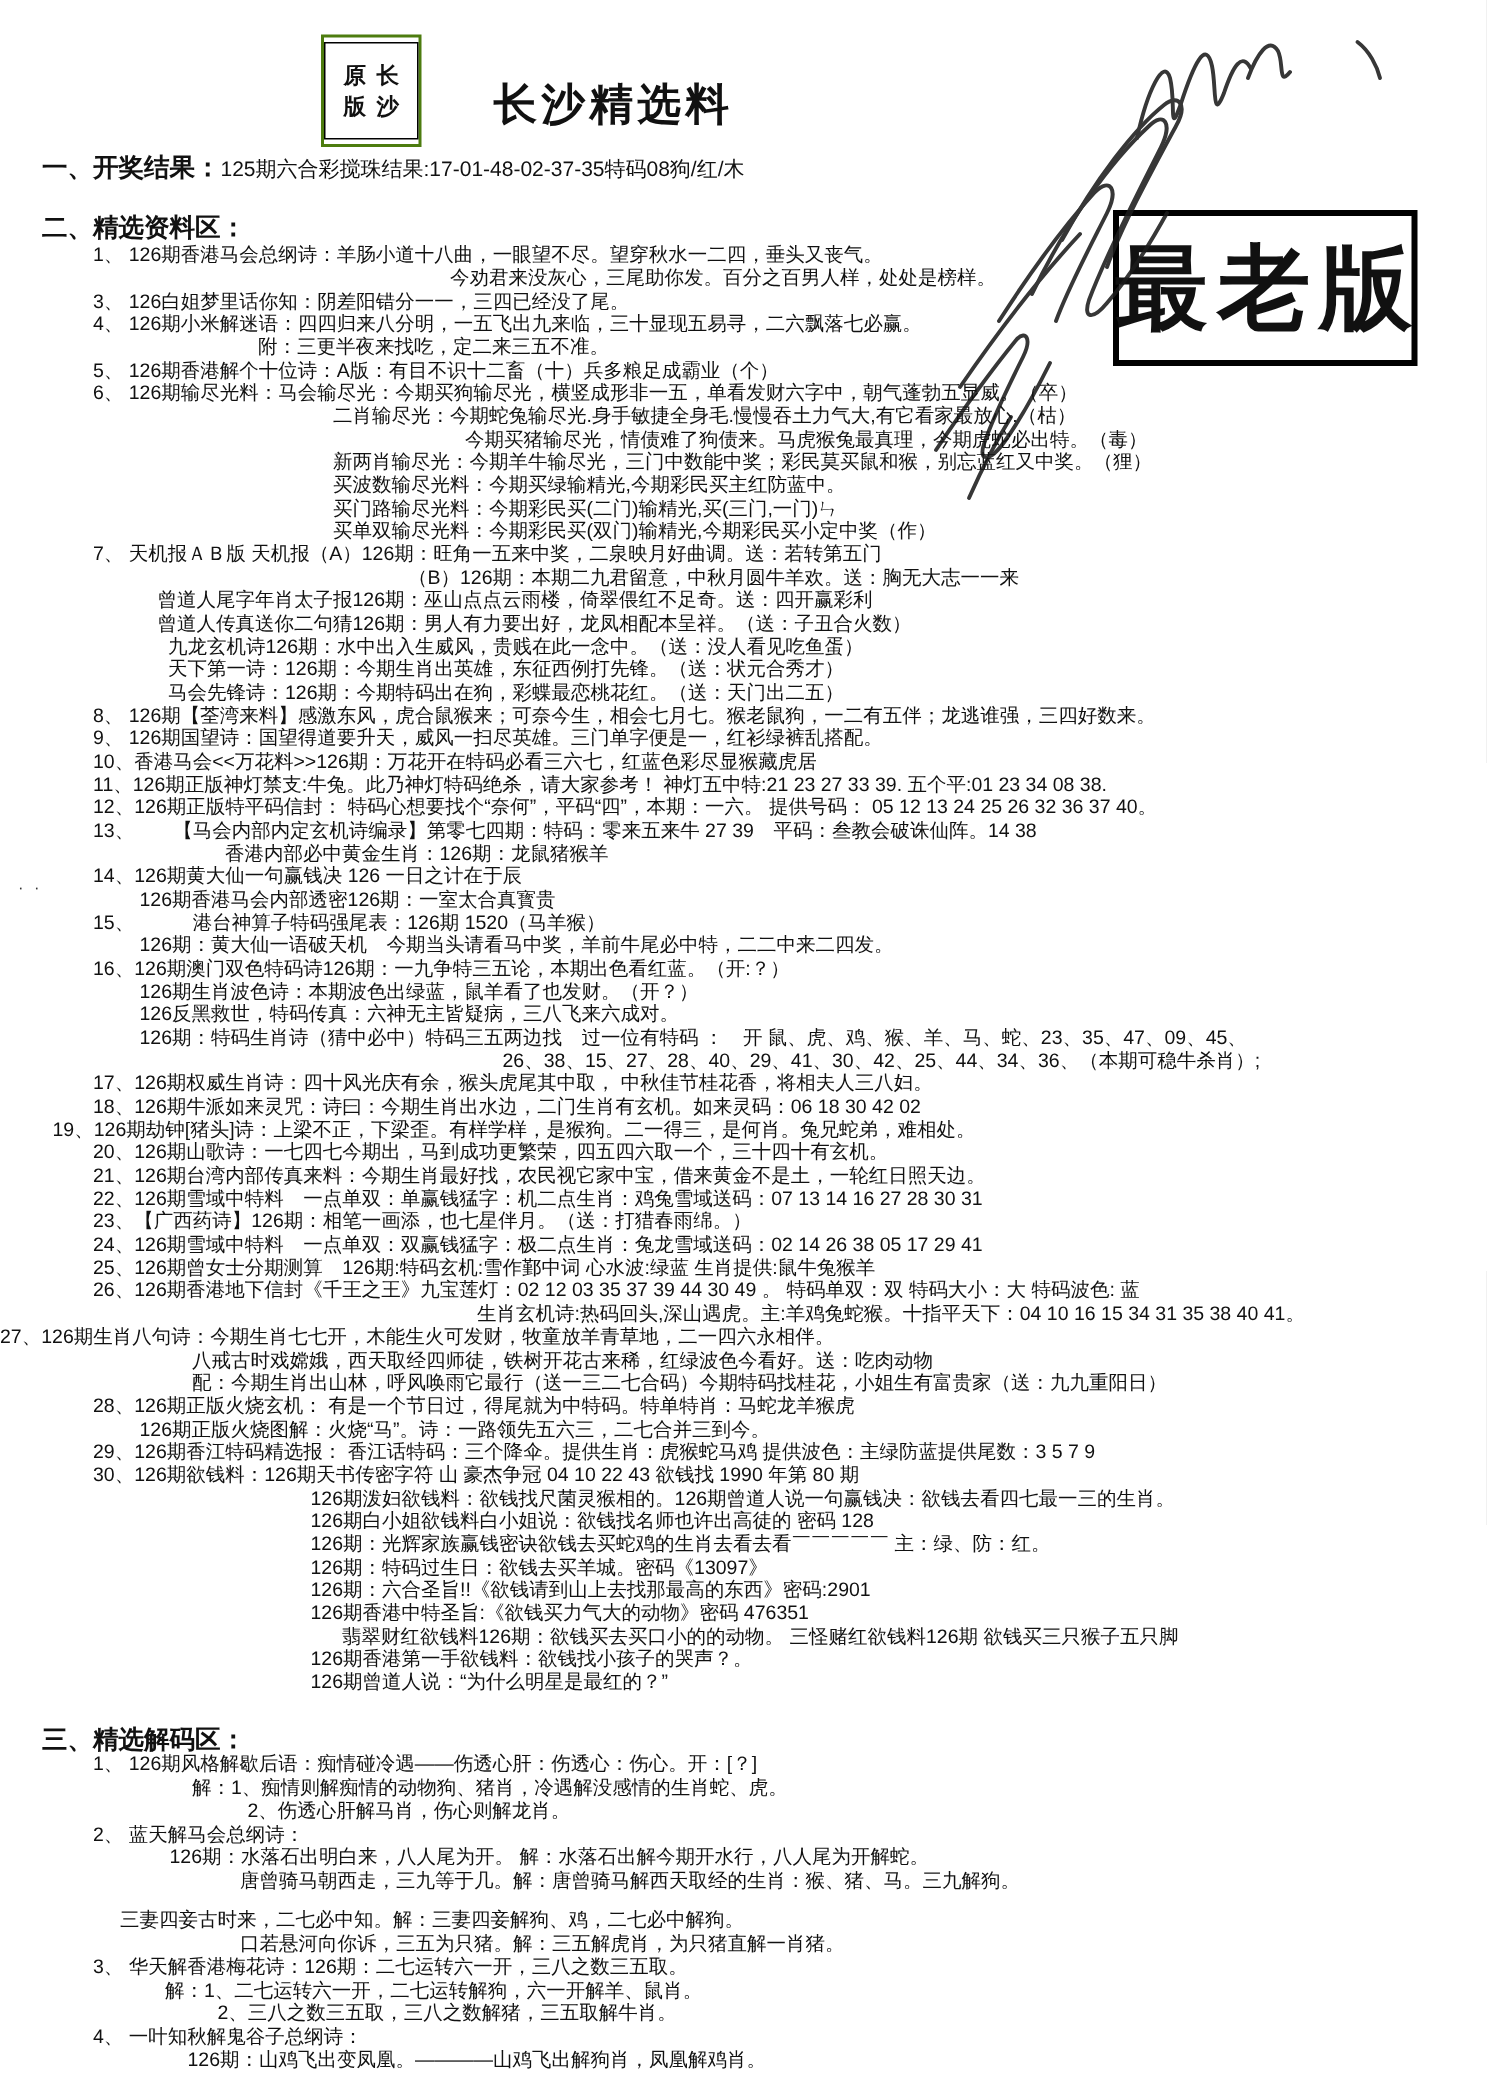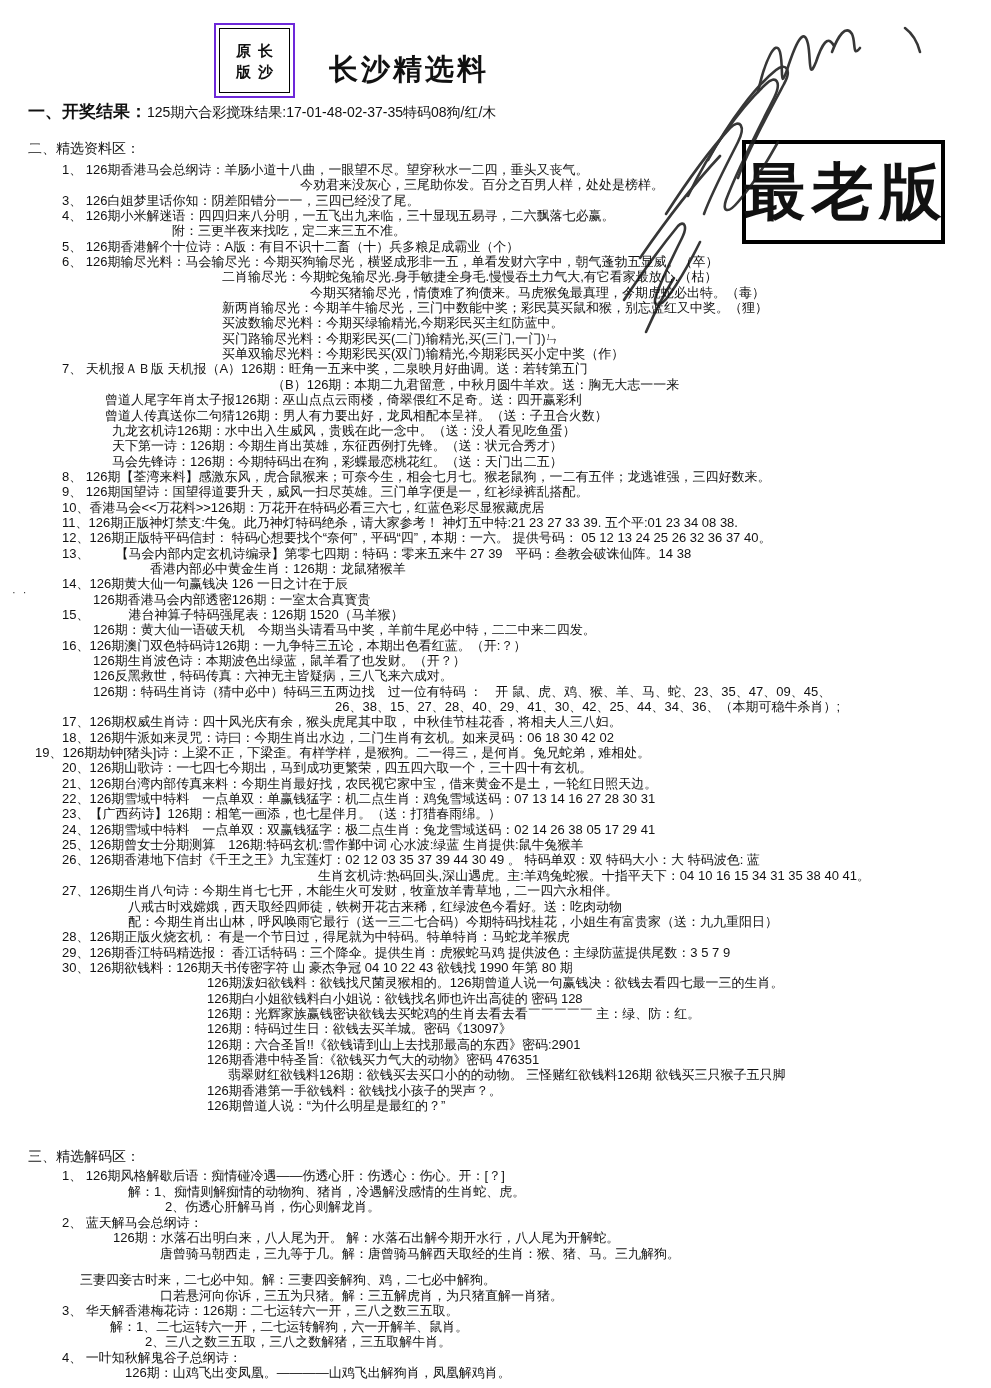--- a/index.html
+++ b/index.html
@@ -2,39 +2,39 @@
 <html><head>
 <meta charset="utf-8">
 <style>
   html,body{margin:0;padding:0;background:#e8e8e8;}
   .page{
     position:relative;width:991px;height:1388px;background:#ffffff;
     font-family:"Liberation Sans","DejaVu Sans",sans-serif;color:#111;
     overflow:hidden;margin:0 auto;
   }
   .stamp-box{
-    position:absolute;left:214px;top:23px;width:81px;height:75px;
-    border:2px solid #6d28d9;box-sizing:border-box;display:flex;align-items:center;justify-content:center;
+    position:absolute;left:214px;top:23px;width:67px;height:75px;
+    border:2px solid #4d7c0f;box-sizing:border-box;display:flex;align-items:center;justify-content:center;
   }
   .stamp-inner{
     border:1px solid #000;width:69px;height:63px;display:flex;flex-direction:column;
     align-items:center;justify-content:center;gap:6px;
   }
   .stamp-inner div{font-size:15px;font-weight:bold;letter-spacing:7px;text-indent:7px;line-height:1;}
   .main-title{
     position:absolute;left:329px;top:50px;font-size:29px;font-weight:bold;letter-spacing:3px;
   }
   .edition-box{
     position:absolute;left:742px;top:140px;width:203px;height:104px;border:4px solid #000;
     box-sizing:border-box;display:flex;align-items:center;justify-content:center;
     font-size:62px;font-weight:bold;letter-spacing:6px;text-indent:4px;white-space:nowrap;
   }
   .results-line{position:absolute;left:28px;top:100px;font-size:14px;white-space:nowrap;}
   .results-line .lbl{font-size:17px;font-weight:bold;}
-  .sec-header{position:absolute;left:28px;font-size:14px;font-weight:normal;white-space:nowrap;}
+  .sec-header{position:absolute;left:28px;font-size:17px;font-weight:bold;white-space:nowrap;}
   #s2-header{top:140px;}
   #s3-header{top:1148px;}
   .lines{position:absolute;left:0;width:991px;}
   #s2-lines{top:162px;}
   #s3-lines{top:1168px;}
   .ln{
     font-size:13px;line-height:15.35px;height:15.35px;white-space:nowrap;overflow:hidden;
   }
   #s3-lines .ln{line-height:15.5px;height:15.5px;}
   .handwriting{position:absolute;left:580px;top:0;pointer-events:none;}
@@ -116,24 +116,25 @@
       <div class="ln" style="padding-left: 62px;">18、126期牛派如来灵咒：诗曰：今期生肖出水边，二门生肖有玄机。如来灵码：06 18 30 42 02</div>
       <div class="ln" style="padding-left: 35px;">19、126期劫钟[猪头]诗：上梁不正，下梁歪。有样学样，是猴狗。二一得三，是何肖。兔兄蛇弟，难相处。</div>
       <div class="ln" style="padding-left: 62px;">20、126期山歌诗：一七四七今期出，马到成功更繁荣，四五四六取一个，三十四十有玄机。</div>
       <div class="ln" style="padding-left: 62px;">21、126期台湾内部传真来料：今期生肖最好找，农民视它家中宝，借来黄金不是土，一轮红日照天边。</div>
       <div class="ln" style="padding-left: 62px;">22、126期雪域中特料　一点单双：单赢钱猛字：机二点生肖：鸡兔雪域送码：07 13 14 16 27 28 30 31</div>
       <div class="ln" style="padding-left: 62px;">23、【广西药诗】126期：相笔一画添，也七星伴月。（送：打猎春雨绵。）</div>
       <div class="ln" style="padding-left: 62px;">24、126期雪域中特料　一点单双：双赢钱猛字：极二点生肖：兔龙雪域送码：02 14 26 38 05 17 29 41</div>
       <div class="ln" style="padding-left: 62px;">25、126期曾女士分期测算　126期:特码玄机:雪作鄞中词 心水波:绿蓝 生肖提供:鼠牛兔猴羊</div>
       <div class="ln" style="padding-left: 62px;">26、126期香港地下信封《千王之王》九宝莲灯：02 12 03 35 37 39 44 30 49 。 特码单双：双 特码大小：大 特码波色: 蓝</div>
       <div class="ln" style="padding-left: 318px;">生肖玄机诗:热码回头,深山遇虎。主:羊鸡兔蛇猴。十指平天下：04 10 16 15 34 31 35 38 40 41。</div>
-      <div class="ln" style="padding-left: 62px;">27、126期生肖八句诗：今期生肖七七开，木能生火可发财，牧童放羊青草地，二一四六永相伴。</div>
+      <div class="ln" style="">27、126期生肖八句诗：今期生肖七七开，木能生火可发财，牧童放羊青草地，二一四六永相伴。</div>
       <div class="ln" style="padding-left: 128px;">八戒古时戏嫦娥，西天取经四师徒，铁树开花古来稀，红绿波色今看好。送：吃肉动物</div>
       <div class="ln" style="padding-left: 128px;">配：今期生肖出山林，呼风唤雨它最行（送一三二七合码）今期特码找桂花，小姐生有富贵家（送：九九重阳日）</div>
       <div class="ln" style="padding-left: 62px;">28、126期正版火烧玄机： 有是一个节日过，得尾就为中特码。特单特肖：马蛇龙羊猴虎</div>
+      <div class="ln" style="padding-left: 93px;">126期正版火烧图解：火烧“马”。诗：一路领先五六三，二七合并三到今。</div>
       <div class="ln" style="padding-left: 62px;">29、126期香江特码精选报： 香江话特码：三个降伞。提供生肖：虎猴蛇马鸡 提供波色：主绿防蓝提供尾数：3 5 7 9</div>
       <div class="ln" style="padding-left: 62px;">30、126期欲钱料：126期天书传密字符 山 豪杰争冠 04 10 22 43 欲钱找 1990 年第 80 期</div>
       <div class="ln" style="padding-left: 207px;">126期泼妇欲钱料：欲钱找尺菌灵猴相的。126期曾道人说一句赢钱决：欲钱去看四七最一三的生肖。</div>
       <div class="ln" style="padding-left: 207px;">126期白小姐欲钱料白小姐说：欲钱找名师也许出高徒的 密码 128</div>
       <div class="ln" style="padding-left: 207px;">126期：光辉家族赢钱密诀欲钱去买蛇鸡的生肖去看去看￣￣￣￣￣ 主：绿、防：红。</div>
       <div class="ln" style="padding-left: 207px;">126期：特码过生日：欲钱去买羊城。密码《13097》</div>
       <div class="ln" style="padding-left: 207px;">126期：六合圣旨!!《欲钱请到山上去找那最高的东西》密码:2901</div>
       <div class="ln" style="padding-left: 207px;">126期香港中特圣旨:《欲钱买力气大的动物》密码 476351</div>
       <div class="ln" style="padding-left: 228px;">翡翠财红欲钱料126期：欲钱买去买口小的的动物。 三怪赌红欲钱料126期 欲钱买三只猴子五只脚</div>
       <div class="ln" style="padding-left: 207px;">126期香港第一手欲钱料：欲钱找小孩子的哭声？。</div>

